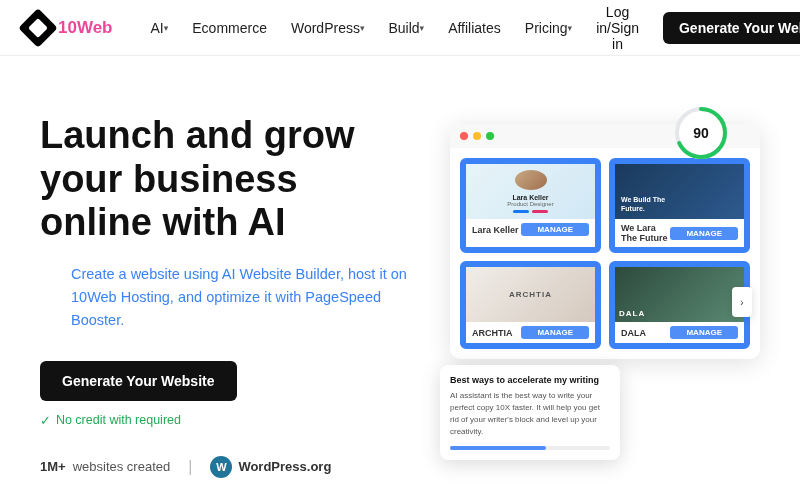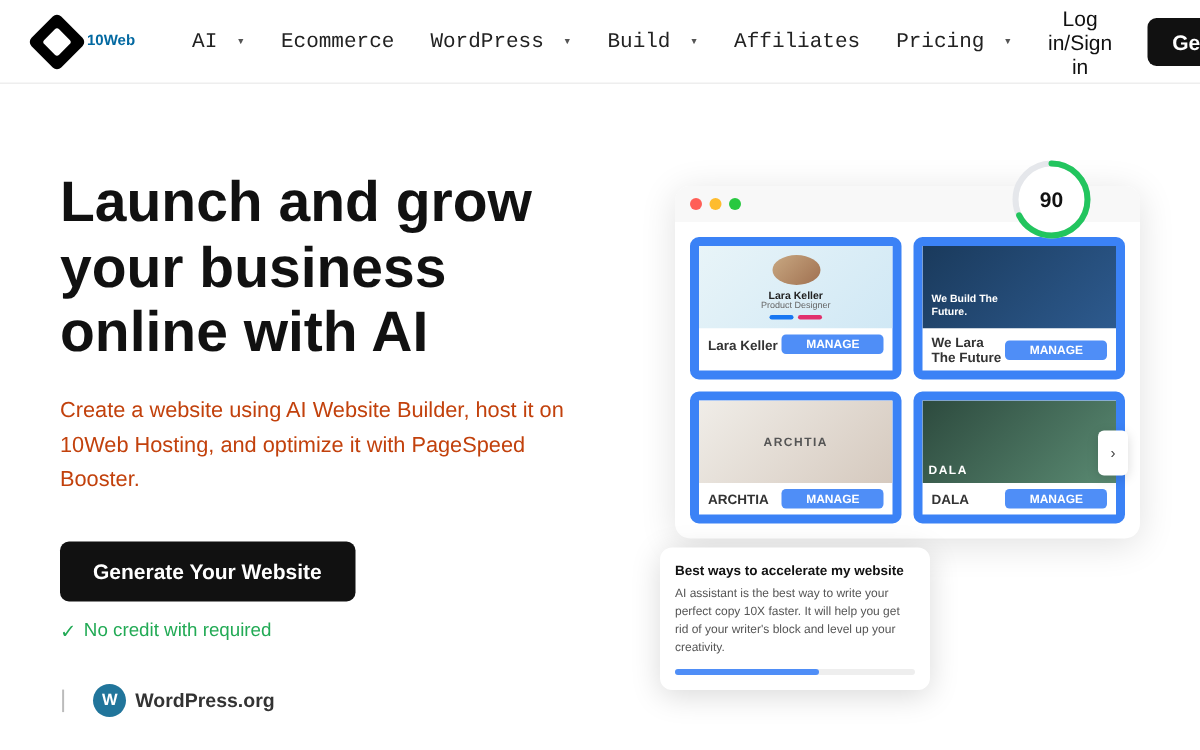--- a/index.html
+++ b/index.html
@@ -21,29 +21,28 @@
       border-radius: 4px;
       display: flex; align-items: center; justify-content: center;
       flex-shrink: 0;
     }
     .logo-diamond-inner {
       width: 14px; height: 14px;
       background: #fff;
       transform: rotate(0deg);
       border-radius: 2px;
     }
-    .logo-text { font-size: 10px; font-weight: 700; color: #0369a1; }
+    .logo-text { font-size: 17px; font-weight: 700; color: #ec4899; }
     .nav-links { display: flex; align-items: center; gap: 4px; flex: 1; }
     .nav-item {
-      display: flex; align-items: center; gap: 13px;
+      display: flex; align-items: center; gap: 0;
       padding: 6px 10px; cursor: pointer;
       font-size: 14px; color: #222; font-weight: 500;
       border-radius: 4px;
       white-space: nowrap;
-      font-family: Liberation Mono, monospace;
     }
     .nav-item .chevron { font-size: 9px; color: #555; }
     .nav-right { display: flex; align-items: center; gap: 10px; margin-left: auto; }
     .btn-login {
       padding: 7px 14px; font-size: 14px;
       color: #111; background: transparent;
       border: none; cursor: pointer; font-weight: 500;
     }
     .btn-generate {
       padding: 8px 16px; font-size: 14px;
@@ -63,23 +62,24 @@
     .hero-left {
       flex: 0 0 380px;
       padding-top: 10px;
     }
     .hero-title {
       font-size: 38px; font-weight: 800;
       line-height: 1.15; color: #111;
       margin-bottom: 18px;
     }
     .hero-subtitle {
-      font-size: 14.5px; color: #c2410c;
+      font-size: 14.5px; color: #3b82f6;
       line-height: 1.6; margin-bottom: 28px;
       max-width: 340px;
+      margin-left: 31px;
     }
     .btn-cta {
       display: inline-block;
       padding: 12px 22px;
       background: #111; color: #fff;
       font-size: 14px; font-weight: 700;
       border-radius: 6px; cursor: pointer;
       border: none; margin-bottom: 12px;
     }
     .no-credit {
@@ -254,20 +254,24 @@
 <section class="hero">
   <div class="hero-left">
     <h1 class="hero-title">Launch and grow your business online with AI</h1>
     <p class="hero-subtitle">Create a website using AI Website Builder, host it on 10Web Hosting, and optimize it with PageSpeed Booster.</p>
     <button class="btn-cta">Generate Your Website</button>
     <div class="no-credit">
       <span class="check">✓</span>
       <span>No credit with required</span>
     </div>
     <div class="stats-row">
+      <div class="stat-item">
+        <span class="stat-text">1M+</span>
+        <span class="stat-text" style="font-weight:400;color:#555;">websites created</span>
+      </div>
       <span class="stat-divider">|</span>
       <div class="wp-logo">
         <div class="wp-circle">W</div>
         <span class="wp-label">WordPress.org</span>
       </div>
     </div>
   </div>
 
   <div class="hero-right">
 
@@ -341,21 +345,21 @@
               <span class="wi-name">DALA</span>
               <span class="wi-btn">MANAGE</span>
             </div>
           </div>
 
         </div>
       </div>
     </div>
 
     <div class="ai-card">
-      <div class="ai-card-title">Best ways to accelerate my website</div>
+      <div class="ai-card-title">Best ways to accelerate my writing</div>
       <div class="ai-card-text">AI assistant is the best way to write your perfect copy 10X faster. It will help you get rid of your writer's block and level up your creativity.</div>
       <div class="ai-card-bar">
         <div class="ai-card-bar-fill"></div>
       </div>
     </div>
 
     <div class="nav-arrow">›</div>
 
   </div>
 </section>

